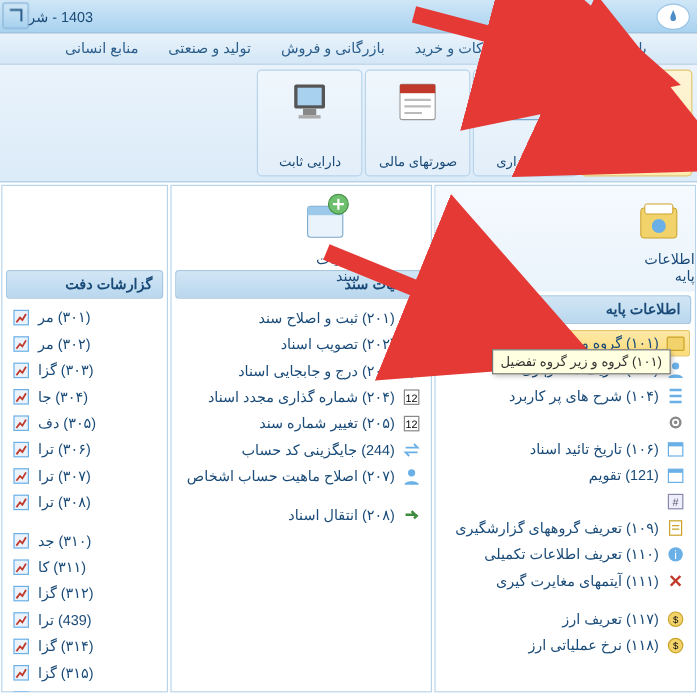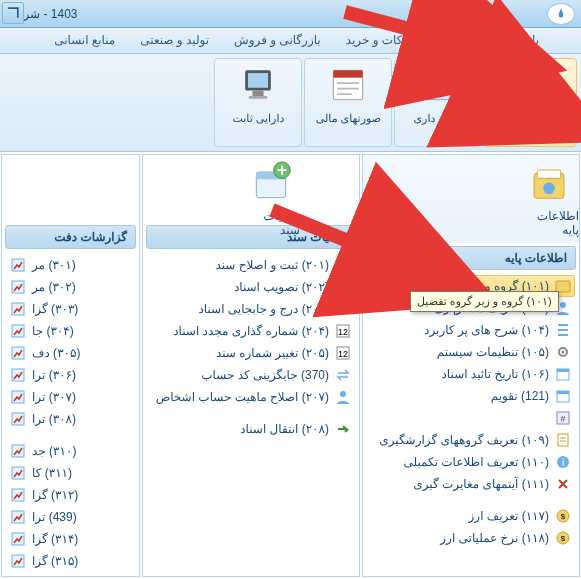--- a/index.html
+++ b/index.html
@@ -16,21 +16,21 @@
   padding-right:30px; }
 .tab { padding:5px 12px; font-size:12px; color:#2b5d8a; cursor:pointer; border-left:1px solid transparent;
   white-space:nowrap; }
 .tab.active { background:linear-gradient(#f7fbff,#e3effa); border:1px solid #a8c8e2; border-bottom:none;
   border-radius:3px 3px 0 0; margin-top:1px; }
 
 .ribbon { height:98px; background:linear-gradient(#eaf3fb,#dbebf8); display:flex; border-bottom:1px solid #a8c8e2;
   padding:4px; gap:2px; }
 .ribbon-group { border:1px solid #b8d4eb; border-radius:4px; background:linear-gradient(#f0f7fd,#e2eef9);
   display:flex; flex-direction:column; align-items:center; justify-content:flex-start; padding:4px 10px 2px;
-  min-width:88px; }
+  min-width:88px;gap:17px; }
 .ribbon-group.highlight { background:linear-gradient(#fef5d8,#fdecb0); border-color:#e6c767; }
 .ribbon-icon { width:44px; height:44px; display:flex; align-items:center; justify-content:center; margin-bottom:4px; }
 .ribbon-label { font-size:11px; color:#1a4b78; text-align:center; line-height:1.3; }
 
 .workspace { display:flex; height:calc(579px - 28px - 26px - 98px); }
 .column { border:1px solid #b8d4eb; margin:2px 1px; display:flex; flex-direction:column; background:#fff; }
 .col-right { width:218px; }
 .col-mid { width:218px; }
 .col-left { flex:1; min-width:0; }
 .col-icons { padding:6px 0; display:flex; gap:100px; justify-content:center; align-items:flex-end;
@@ -173,21 +173,20 @@
           </span>
           <span class="txt">(۱۰۴) شرح های پر کاربرد</span>
         </div>
         <div class="item">
           <span class="ic">
             <svg width="16" height="16" viewBox="0 0 16 16">
               <circle cx="8" cy="8" r="4" fill="none" stroke="#888" stroke-width="2"></circle>
               <circle cx="8" cy="8" r="1.5" fill="#888"></circle>
             </svg>
           </span>
-          <span class="txt">(۱۰۵) تنظیمات سیستم</span>
         </div>
         <div class="item">
           <span class="ic">
             <svg width="16" height="16" viewBox="0 0 16 16">
               <rect x="2" y="3" width="12" height="11" fill="#fff" stroke="#6ab0e6"></rect>
               <rect x="2" y="3" width="12" height="3" fill="#6ab0e6"></rect>
             </svg>
           </span>
           <span class="txt">(۱۰۶) تاریخ تائید اسناد</span>
         </div>
@@ -303,21 +302,21 @@
             </svg>
           </span>
           <span class="txt">(۲۰۵) تغییر شماره سند</span>
         </div>
         <div class="item">
           <span class="ic">
             <svg width="16" height="16" viewBox="0 0 16 16">
               <path d="M3 6h10l-3-3M13 10H3l3 3" fill="none" stroke="#6ab0e6" stroke-width="1.5"></path>
             </svg>
           </span>
-          <span class="txt">(370) جایگزینی کد حساب</span>
+          <span class="txt">(244) جایگزینی کد حساب</span>
         </div>
         <div class="item">
           <span class="ic">
             <svg width="16" height="16" viewBox="0 0 16 16">
               <circle cx="8" cy="5" r="3" fill="#6ab0e6"></circle>
               <path d="M2 15c0-4 12-4 12 0" fill="#6ab0e6"></path>
             </svg>
           </span>
           <span class="txt">(۲۰۷) اصلاح ماهیت حساب اشخاص</span>
         </div>

